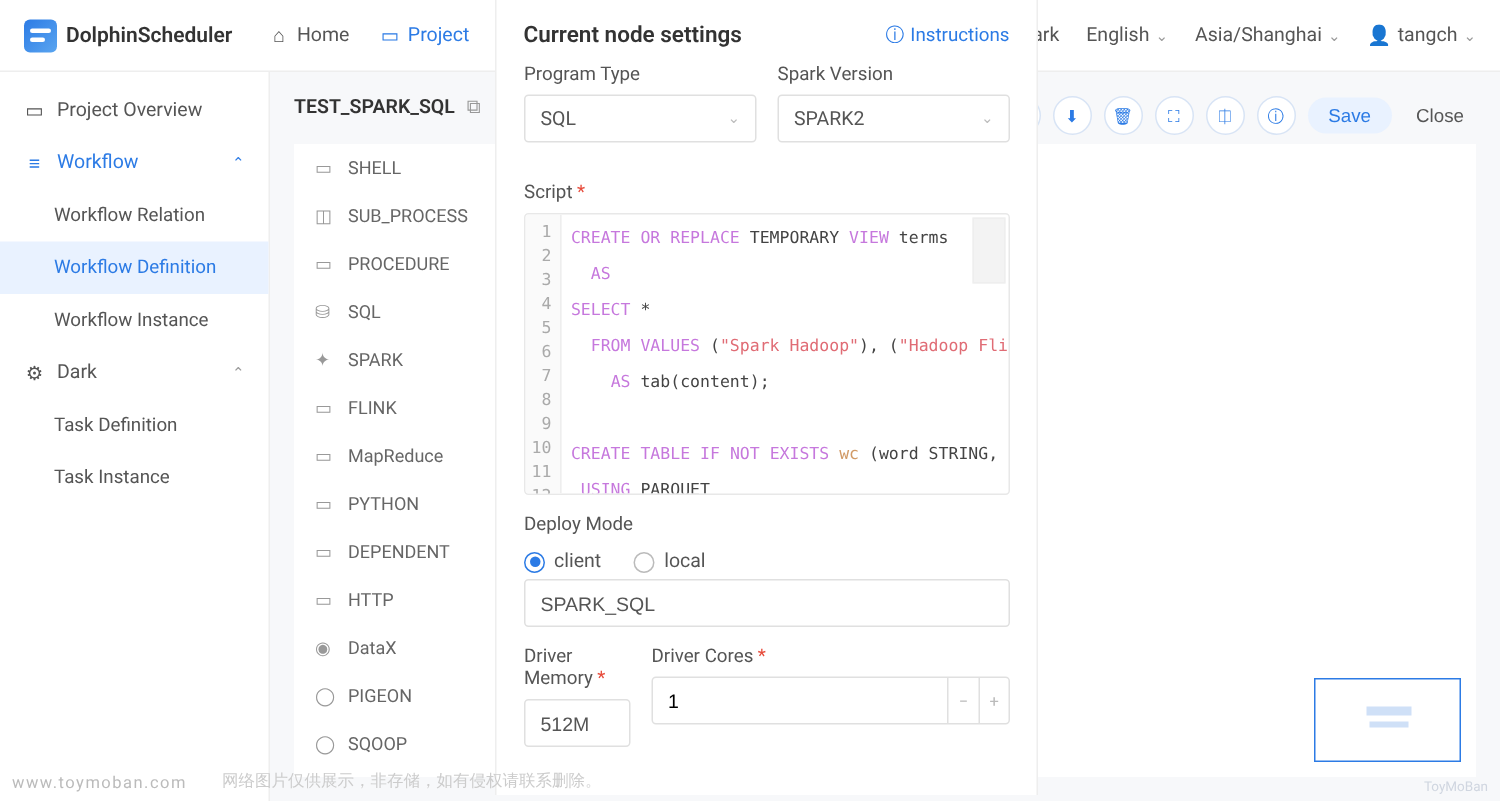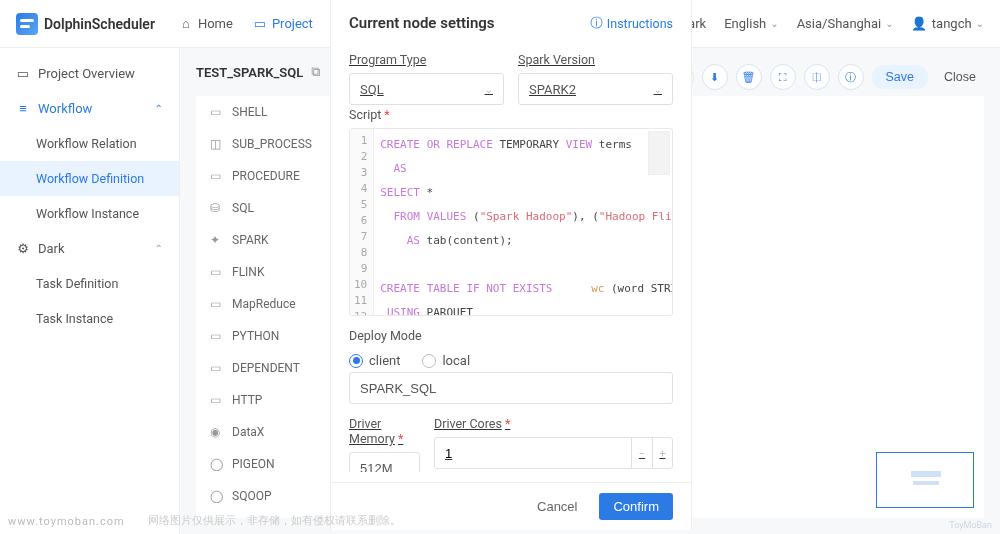--- a/index.html
+++ b/index.html
@@ -37,44 +37,44 @@
     
     .task-list { position:absolute; left:16px; top:48px; bottom:16px; width:150px; background:#fff; border-right:1px solid #eee; overflow:hidden; }
     .task-item { display:flex; align-items:center; padding:9px 14px; color:#666; font-size:12px; cursor:grab; border-bottom: none; }
     .task-icon { width:14px; height:14px; margin-right:8px; color:#999; }
     
     .canvas { position:absolute; left:180px; right:16px; top:48px; bottom:16px; background:#fff; }
     .minimap { position:absolute; right:10px; bottom:10px; width:98px; height:56px; border:1px solid #2c7be5; background:#fff; }
     .minimap-node { position:absolute; left:34px; top:18px; width:30px; height:6px; background:#cfe0f7; }
     .minimap-node2 { position:absolute; left:36px; top:28px; width:26px; height:4px; background:#cfe0f7; }
     
-    .modal { position:absolute; top:0; left:330px; right:308px; height:530px; background:#fff; border-left:1px solid #eee; border-right:1px solid #eee; display:flex; flex-direction:column; box-shadow: 0 0 0 rgba(0,0,0,0); gap: 10px; }
+    .modal { position:absolute; top:0; left:330px; right:308px; height:530px; background:#fff; border-left:1px solid #eee; border-right:1px solid #eee; display:flex; flex-direction:column; box-shadow: 0 0 0 rgba(0,0,0,0); }
     .modal-head { padding:14px 18px 10px; display:flex; align-items:center; }
     .modal-title { font-weight:600; font-size:15px; color:#333; }
     .modal-help { margin-left:auto; color:#2c7be5; font-size:12.5px; display:flex; align-items:center; cursor:pointer; }
     .modal-body { flex:1; overflow-y:auto; padding:0 18px 8px; }
-    .form-row { display:flex; gap:14px; margin-bottom:2px;text-decoration:underline; }
+    .form-row { display:flex; gap:14px; margin-bottom:26px; }
     .form-col { flex:1; }
     .form-label { font-size:12.5px; color:#555; margin-bottom:6px; display:block; }
     .req { color:#e74c3c; margin-left:3px; }
     .form-input, .form-select { width:100%; height:32px; border:1px solid #e0e0e0; border-radius:3px; padding:0 10px; font-size:13px; color:#555; background:#fff; }
     .form-select { display:flex; align-items:center; justify-content:space-between; cursor:pointer; }
     .sel-chev { color:#bbb; font-size:10px; }
     .stepper { display:flex; align-items:center; height:32px; border:1px solid #e0e0e0; border-radius:3px; }
     .stepper input { flex:1; border:none; padding:0 10px; font-size:13px; outline:none; }
     .stepper-btns { display:flex; flex-direction:row; border-left:1px solid #e0e0e0; height:100%; }
     .step-btn { width:20px; display:flex; align-items:center; justify-content:center; color:#bbb; cursor:pointer; font-size:11px; }
     .step-btn + .step-btn { border-left:1px solid #e0e0e0; }
     
     .code-editor { border:1px solid #e8e8e8; border-radius:3px; height:188px; display:flex; position:relative; font-family:Menlo,Consolas,monospace; font-size:11px; overflow:hidden; }
     .gutter { background:#fafafa; color:#aaa; text-align:right; padding:4px 6px 4px 4px; user-select:none; line-height:16px; border-right:1px solid #eee; }
     .code-content { flex:1; padding:4px 6px; line-height:24px; white-space:pre; overflow:hidden; color:#444; }
     .kw { color:#c678dd; }
     .str { color:#e06c75; }
-    .id { color:#d19a66;margin-left:32px; }
+    .id { color:#d19a66; }
     .code-mini { position:absolute; right:2px; top:2px; width:22px; height:44px; background:#f3f3f3; border:1px solid #eee; }
     
     .radio-group { display:flex; gap:22px; padding:4px 0; }
     .radio-opt { display:flex; align-items:center; cursor:pointer; font-size:13px; color:#555;justify-content:space-between; }
     .radio-circle { width:14px; height:14px; border:1px solid #bbb; border-radius:50%; margin-right:6px; display:flex; align-items:center; justify-content:center; }
     .radio-opt.sel .radio-circle { border-color:#2c7be5; }
     .radio-dot { width:7px; height:7px; background:#2c7be5; border-radius:50%; }
     
     .modal-foot { border-top:1px solid #eee; padding:10px 18px; display:flex; justify-content:flex-end; gap:10px; }
     .btn-cancel { background:none; border:none; color:#666; padding:6px 12px; cursor:pointer; font-size:13px; }
@@ -316,21 +316,17 @@
             <div class="stepper-btns">
               <div class="step-btn">−</div>
               <div class="step-btn">+</div>
             </div>
           </div>
       </div>
     </div>
     
     
   </div>
-  <div class="modal-foot">
-    <button class="btn-cancel">Cancel</button>
-    <button class="btn-confirm">Confirm</button>
-  </div>
 </div>
 
 <div class="watermark">www.toymoban.com</div>
 <div class="watermark2">网络图片仅供展示，非存储，如有侵权请联系删除。</div>
 <div class="footer-brand">ToyMoBan</div>
 
 </body></html>

